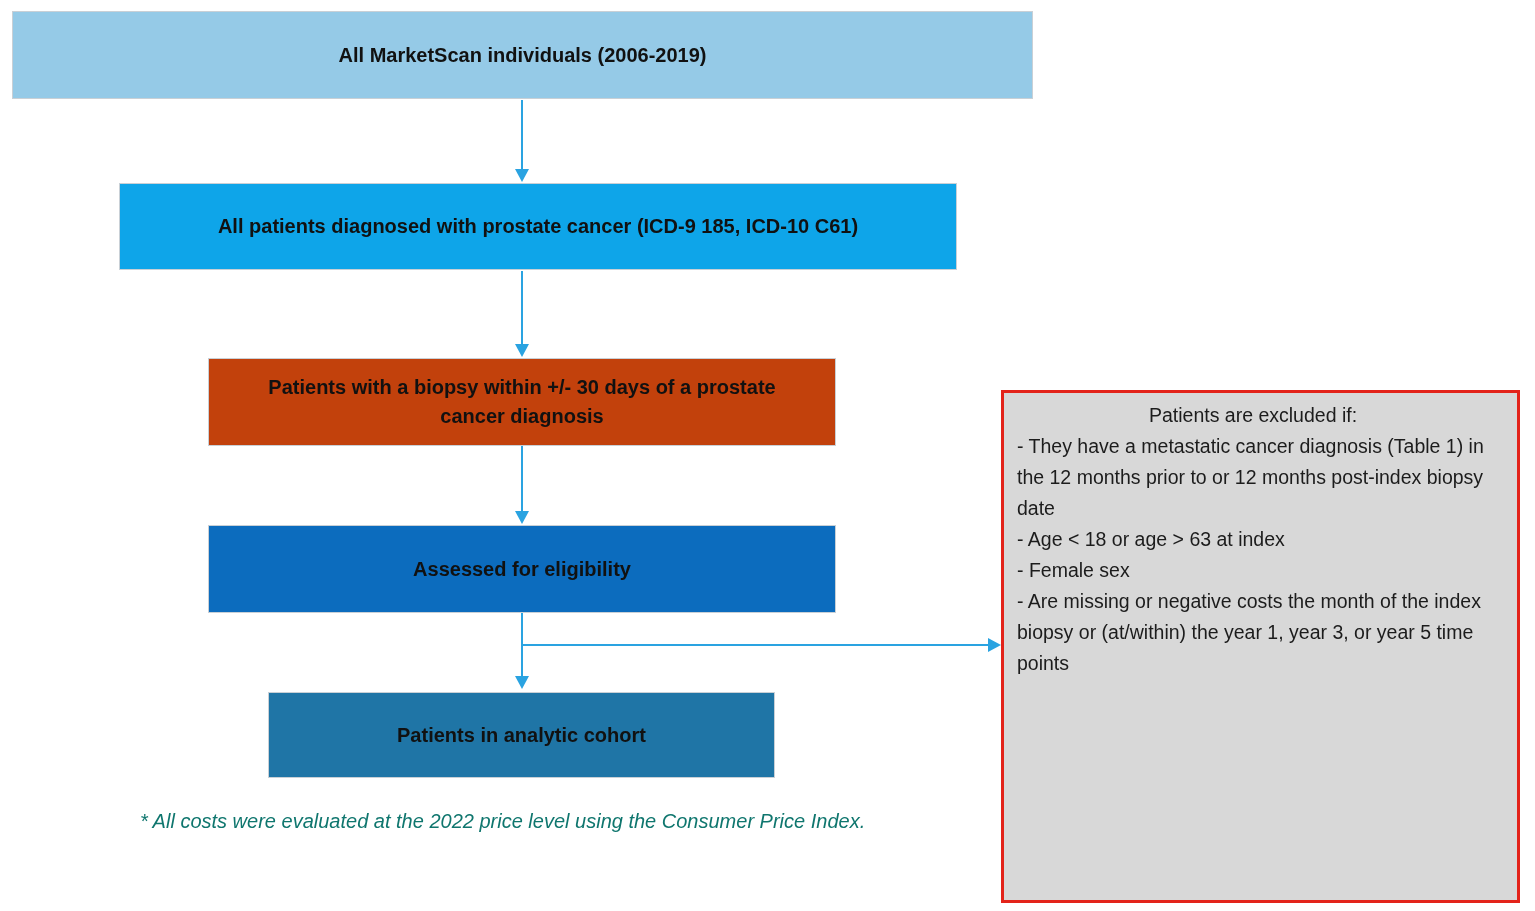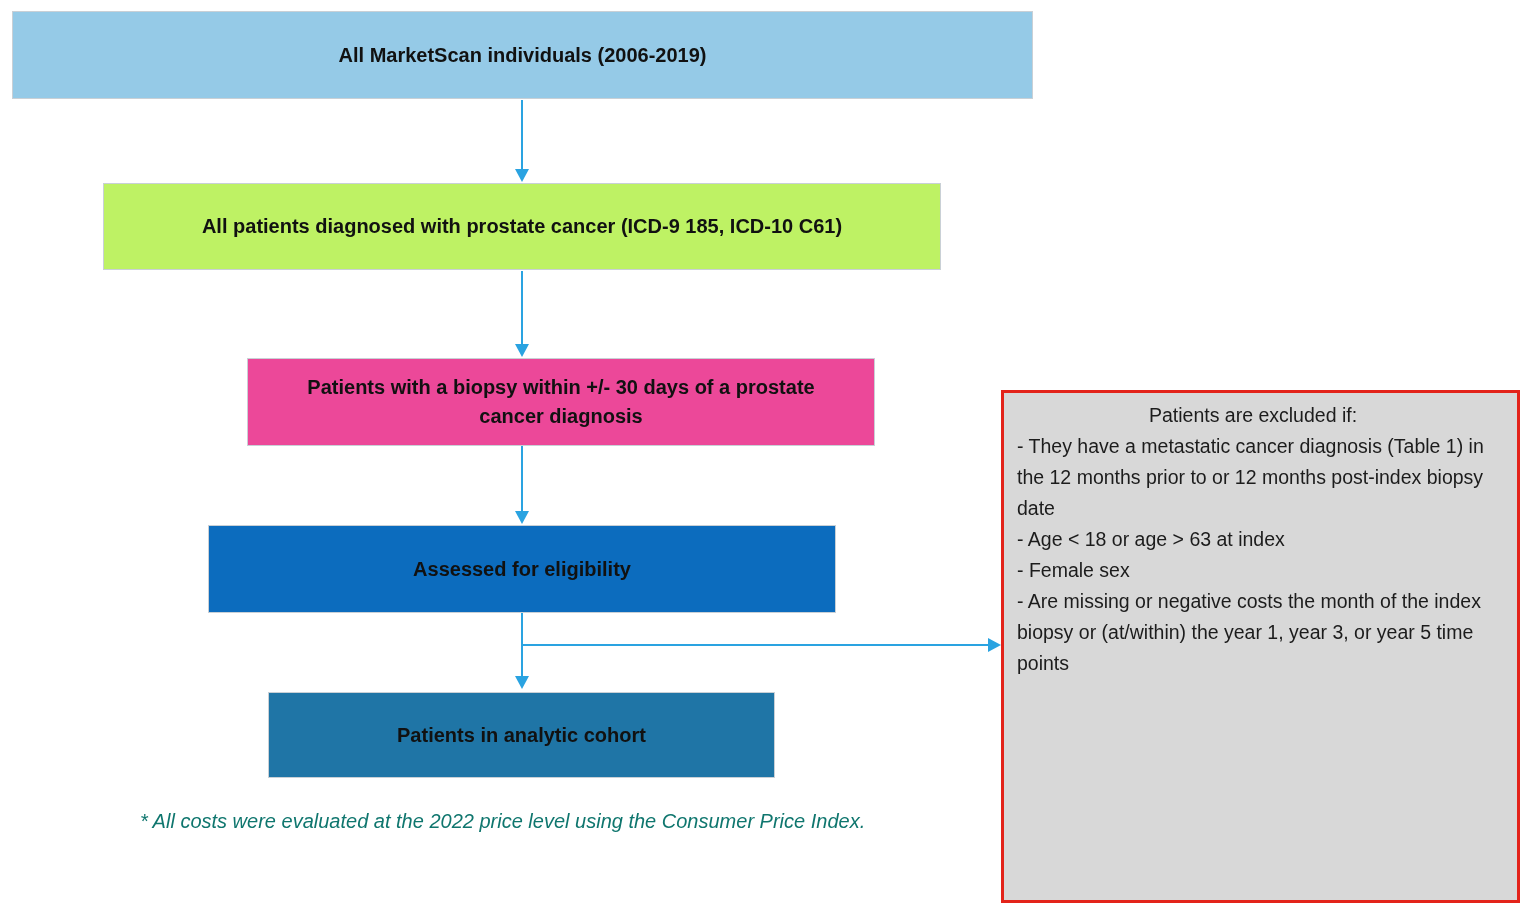--- a/index.html
+++ b/index.html
@@ -88,23 +88,23 @@
     white-space: nowrap;
   }
 </style>
 </head>
 <body>
 
 <div class="canvas">
 
   <div class="flow-box box-1" style="background-color: rgb(149, 202, 231);">All MarketScan individuals (2006-2019)</div>
 
-  <div class="flow-box box-2" style="background-color: #bef264;">All patients diagnosed with prostate cancer (ICD-9 185, ICD-10 C61)</div>
+  <div class="flow-box box-2" style="background-color: #0ea5e9; margin-left: 16px;">All patients diagnosed with prostate cancer (ICD-9 185, ICD-10 C61)</div>
 
-  <div class="flow-box box-3" style="background-color: #ec4899; margin-left: 39px;">Patients with a biopsy within +/- 30 days of a prostate cancer diagnosis</div>
+  <div class="flow-box box-3" style="background-color: #c2410c;">Patients with a biopsy within +/- 30 days of a prostate cancer diagnosis</div>
 
   <div class="flow-box box-4" style="background-color: rgb(12, 108, 190);">Assessed for eligibility</div>
 
   <div class="flow-box box-5" style="background-color: rgb(31, 117, 166);">Patients in analytic cohort</div>
 
   <div class="vline line-1" style="background-color: rgb(42, 163, 225);"></div>
   <div class="arrow-head-down head-1" style="border-top-color: rgb(42, 163, 225);"></div>
 
   <div class="vline line-2" style="background-color: rgb(42, 163, 225);"></div>
   <div class="arrow-head-down head-2" style="border-top-color: rgb(42, 163, 225);"></div>

